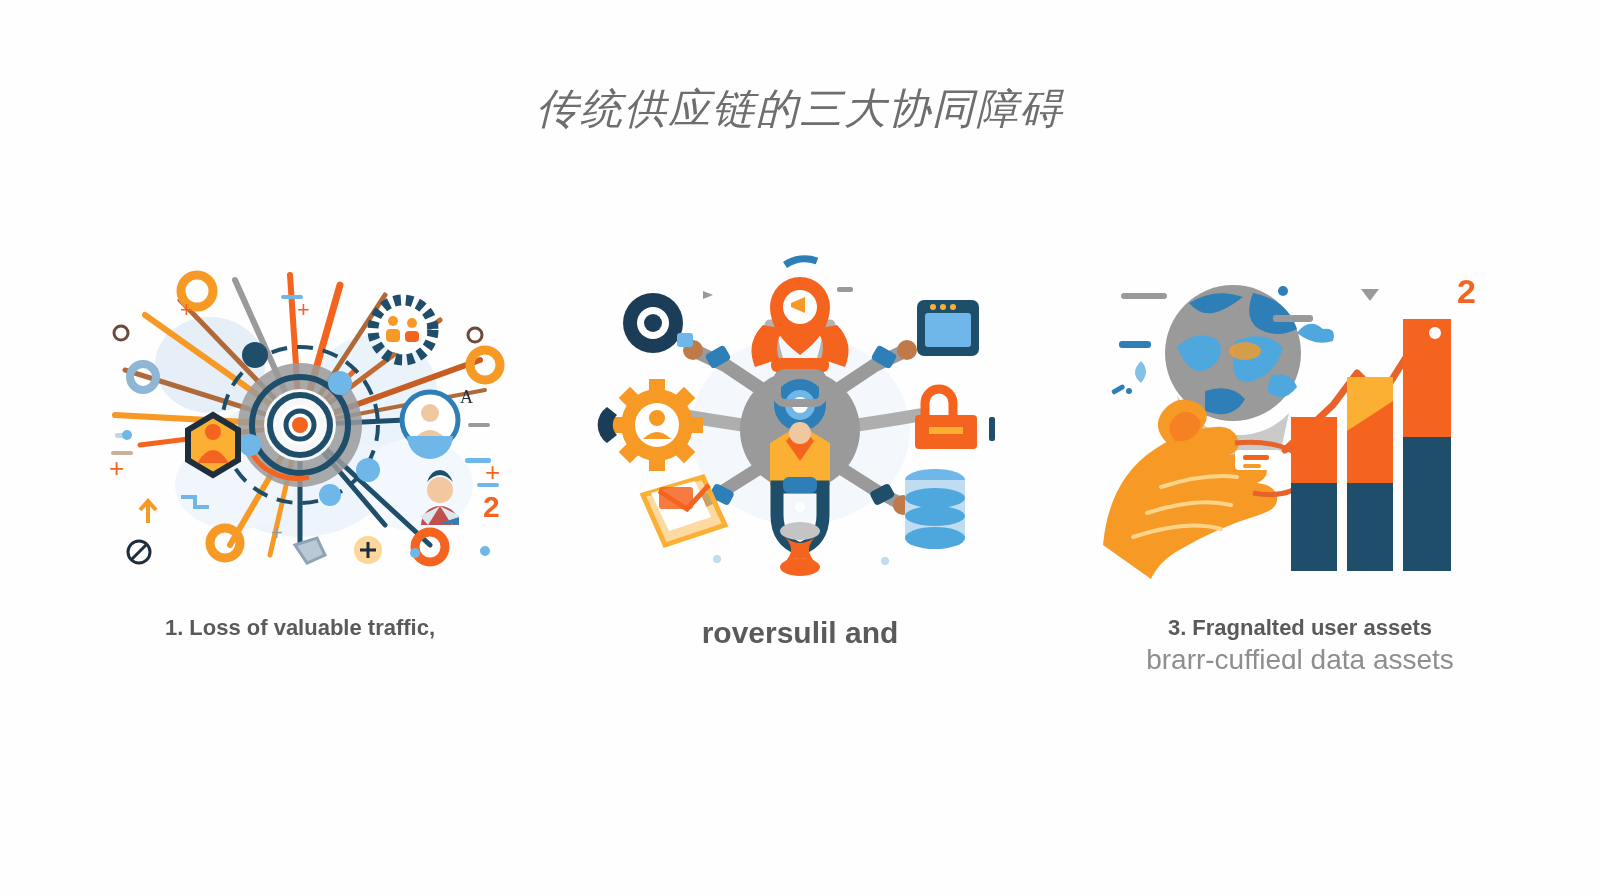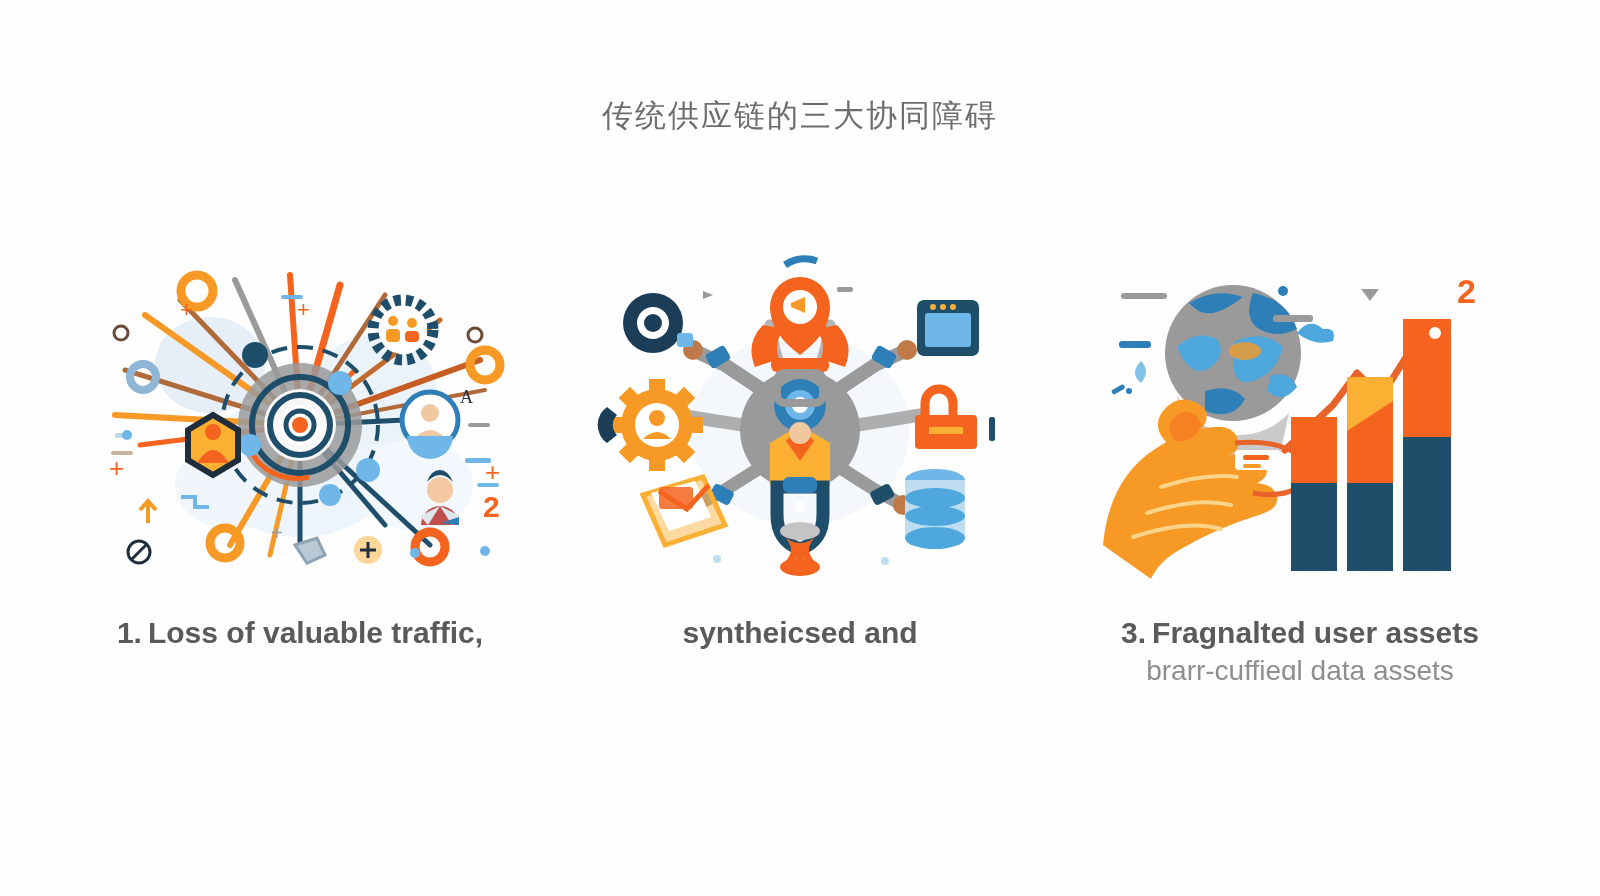--- a/index.html
+++ b/index.html
@@ -26,27 +26,28 @@
 
   
   .title-wrap {
     position: absolute;
     top: 86px;
     left: 0;
     width: 1600px;
     text-align: center;
   }
   .title {
-    font-size: 31px;
+    font-size: 42px;
     font-weight: 400;
     letter-spacing: 2px;
     color: #6e6e6e;
     line-height: 1.1;
-    margin: 12px;
+    margin: 0;
     font-family: "DejaVu Sans", "Liberation Sans", sans-serif;
+    font-style: italic;
   }
 
   
   .columns {
     position: absolute;
     top: 255px;
     left: 0;
     width: 1600px;
     display: flex;
     justify-content: center;
@@ -66,21 +67,21 @@
   .illus svg { display: block; }
 
   
   .caption {
     margin-top: 28px;
     text-align: center;
     width: 460px;
     line-height: 1.32;
   }
   .cap-head {
-    font-size: 30px;
+    font-size: 22px;
     font-weight: bold;
     color: #5a5a5a;
     display: block;
   }
   .cap-head .num { margin-right: 6px; }
   .cap-sub {
     font-size: 28px;
     font-weight: 400;
     color: #8e8e8e;
     display: block;
@@ -352,21 +353,21 @@
           <g>
             <rect x="252" y="32" width="16" height="5" rx="2" fill="#9a9a9a"></rect>
             <path d="M118 36 l10 4 l-10 4z" fill="#9a9a9a"></path>
             <circle cx="132" cy="304" r="4" fill="#bfdcf0"></circle>
             <circle cx="300" cy="306" r="4" fill="#bfdcf0"></circle>
           </g>
         </svg>
       </div>
 
       <div class="caption">
-        <span class="cap-head-2">syntheicsed and</span>
+        <span class="cap-head-2">roversulil and</span>
       </div>
     </div>
 
     <div class="col">
       <div class="illus">
         <svg width="430" height="330" viewBox="0 0 430 330" xmlns="http://www.w3.org/2000/svg">
 
           <g>
             <circle cx="148" cy="98" r="68" fill="#9a9a9a"></circle>
             <path d="M104 48 q26 -16 54 -6 q-18 14 -30 16 q-14 2 -24 -10z" fill="#2e7fb8"></path>

